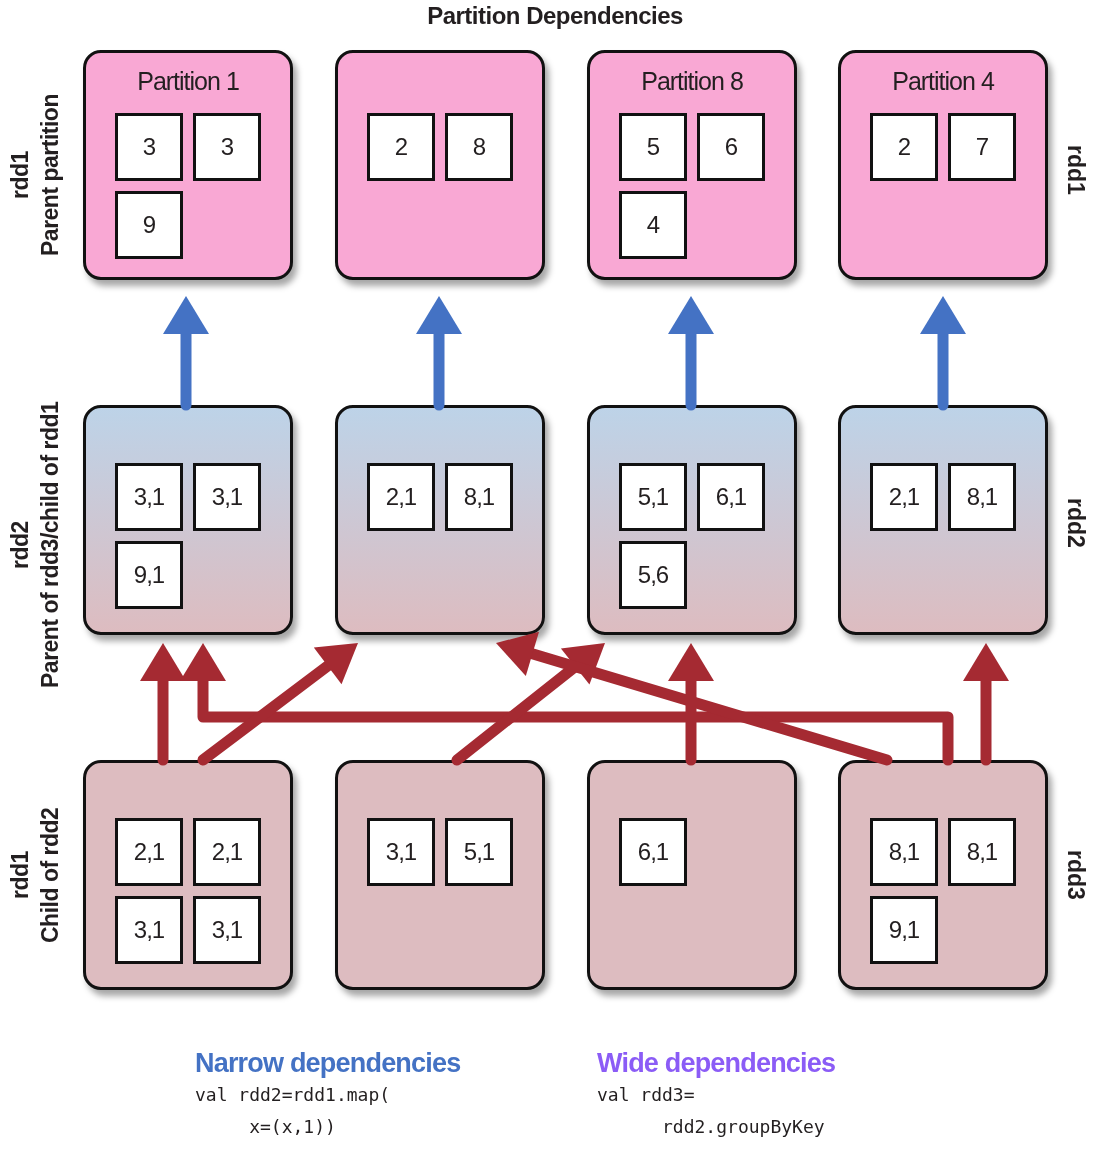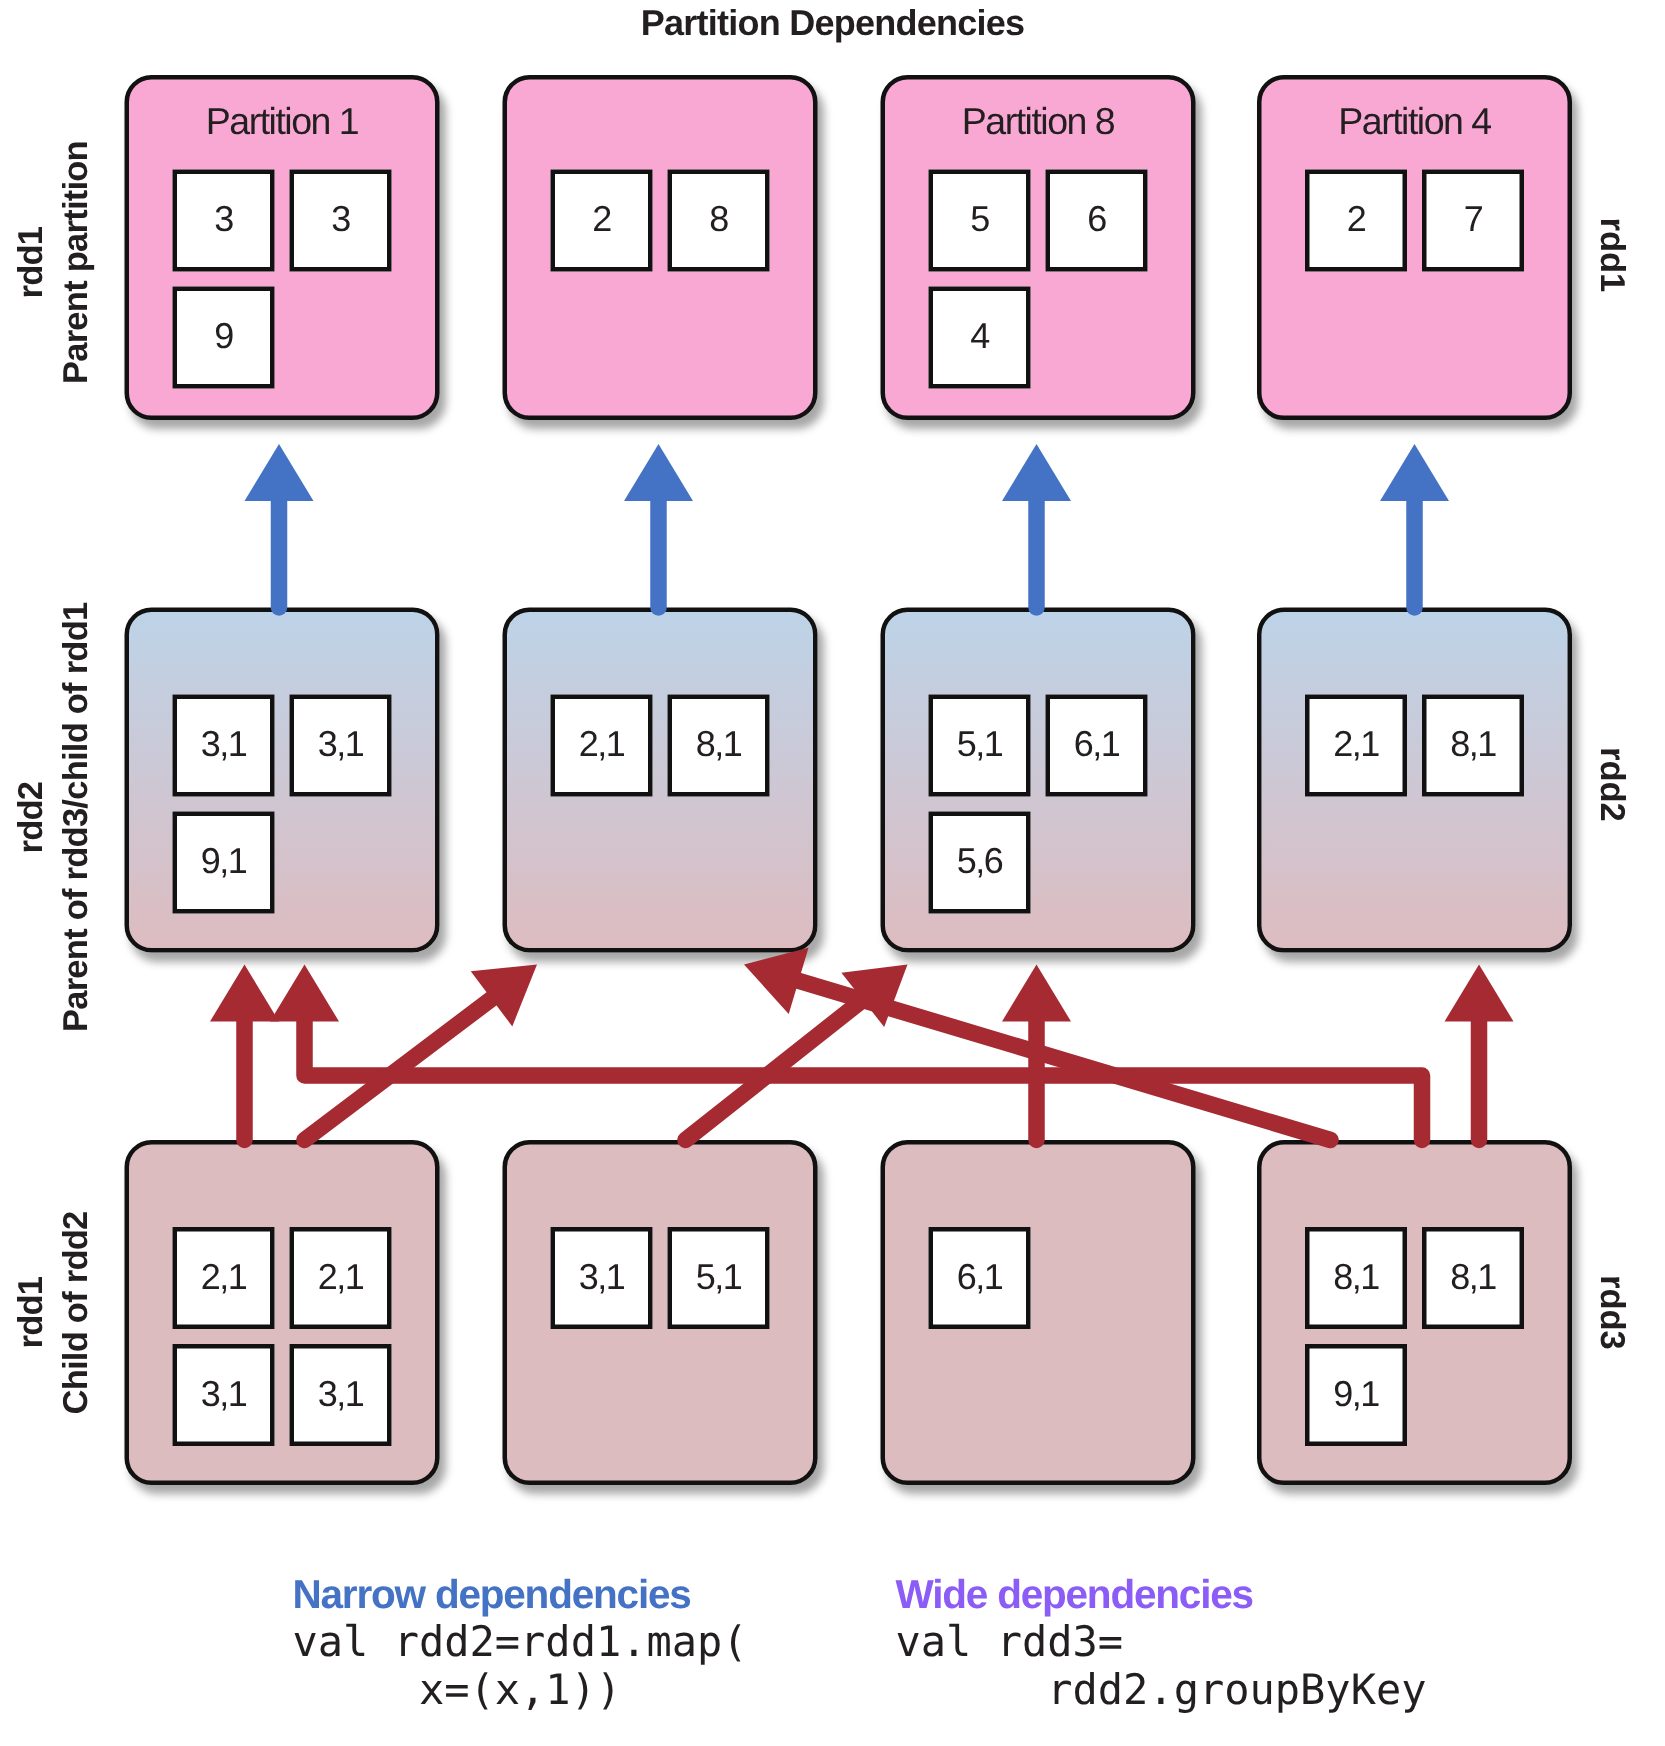--- a/index.html
+++ b/index.html
@@ -19,21 +19,21 @@
           border: 3px solid #111; box-sizing: border-box; display: flex;
           align-items: center; justify-content: center; font-size: 24px; letter-spacing: -1px; }
   .side-left { position: absolute; left: 0; width: 70px; display: flex; flex-direction: column;
                align-items: center; justify-content: center; font-weight: bold; font-size: 23px;
                writing-mode: vertical-rl; transform: rotate(180deg); line-height: 30px; letter-spacing: -0.5px; }
   .side-right { position: absolute; left: 1055px; width: 40px; font-weight: bold; font-size: 23px;
                 writing-mode: vertical-rl; display: flex; align-items: center; justify-content: center; }
   svg.arrows { position: absolute; left: 0; top: 0; }
   .legend { position: absolute; }
   .legend .lh { font-weight: bold; font-size: 27px; letter-spacing: -0.8px; }
-  .legend .code { font-family: "DejaVu Sans Mono", monospace; font-size: 28px; line-height: 32px;
+  .legend .code { font-family: "DejaVu Sans Mono", monospace; font-size: 18px; line-height: 32px;
                   white-space: pre; color: #231f20; }
 </style>
 </head>
 <body>
 
 <div class="title">Partition Dependencies</div>
 
 <div class="side-left" style="top:50px;height:250px;">
   <span>rdd1</span>
   <span>Parent partition</span>

